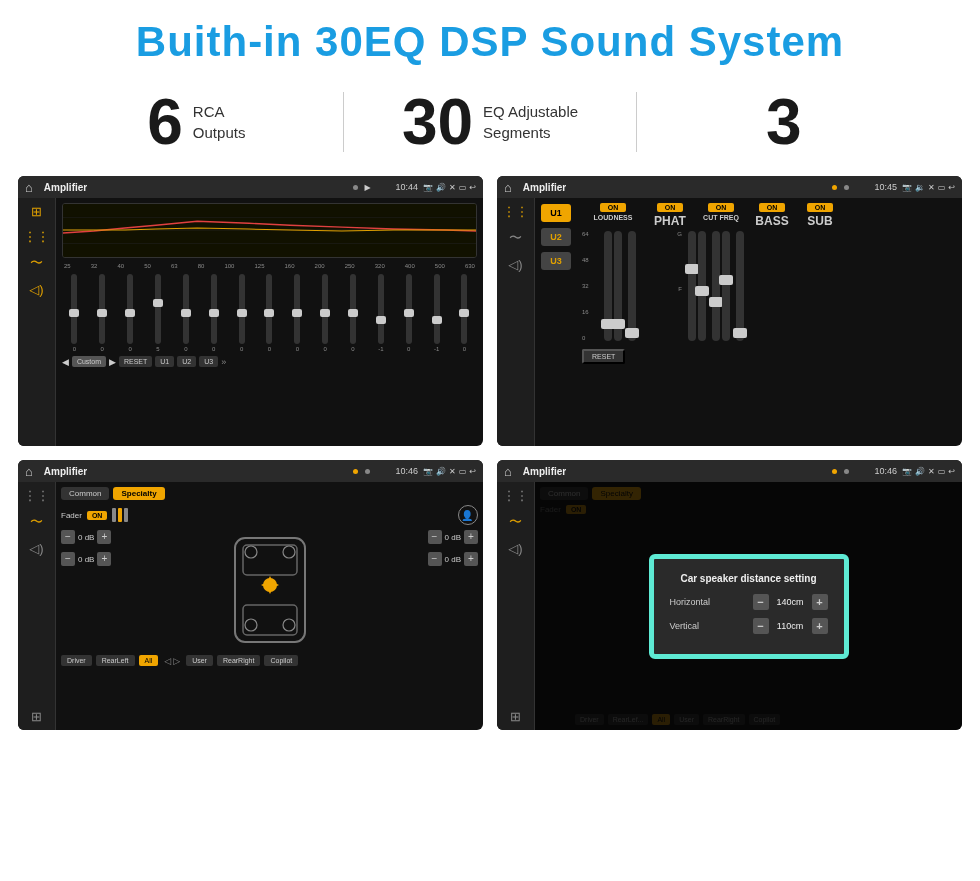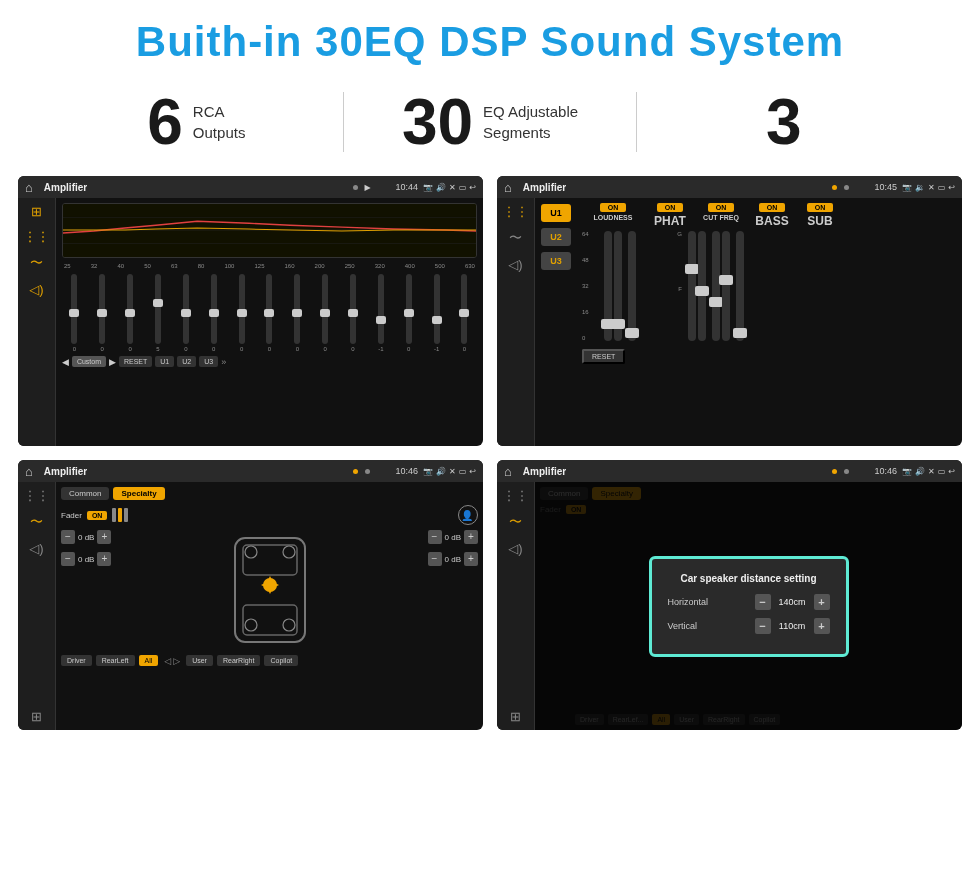--- a/index.html
+++ b/index.html
@@ -158,21 +158,21 @@
       position: absolute;
       top: 0; left: 0; right: 0; bottom: 0;
       background: rgba(0,0,0,0.6);
       display: flex;
       align-items: center;
       justify-content: center;
       z-index: 10;
     }
     .modal-box {
       background: #2a2a2a;
-      border: 3px solid #5eead4;
+      border: 5px solid #5eead4;
       border-radius: 6px;
       padding: 14px 16px 12px;
       width: 200px;
       text-align: center;
     }
     .modal-title { font-size: 10px; color: #eee; margin-bottom: 10px; font-weight: bold; }
     .modal-row { display: flex; align-items: center; justify-content: space-between; margin-bottom: 8px; }
     .modal-row-label { font-size: 9px; color: #ccc; }
     .modal-row-control { display: flex; align-items: center; gap: 4px; }
     .modal-ctrl-btn { width: 16px; height: 16px; background: #555; color: #ccc; font-size: 11px; border-radius: 2px; display: flex; align-items: center; justify-content: center; font-weight: bold; }

